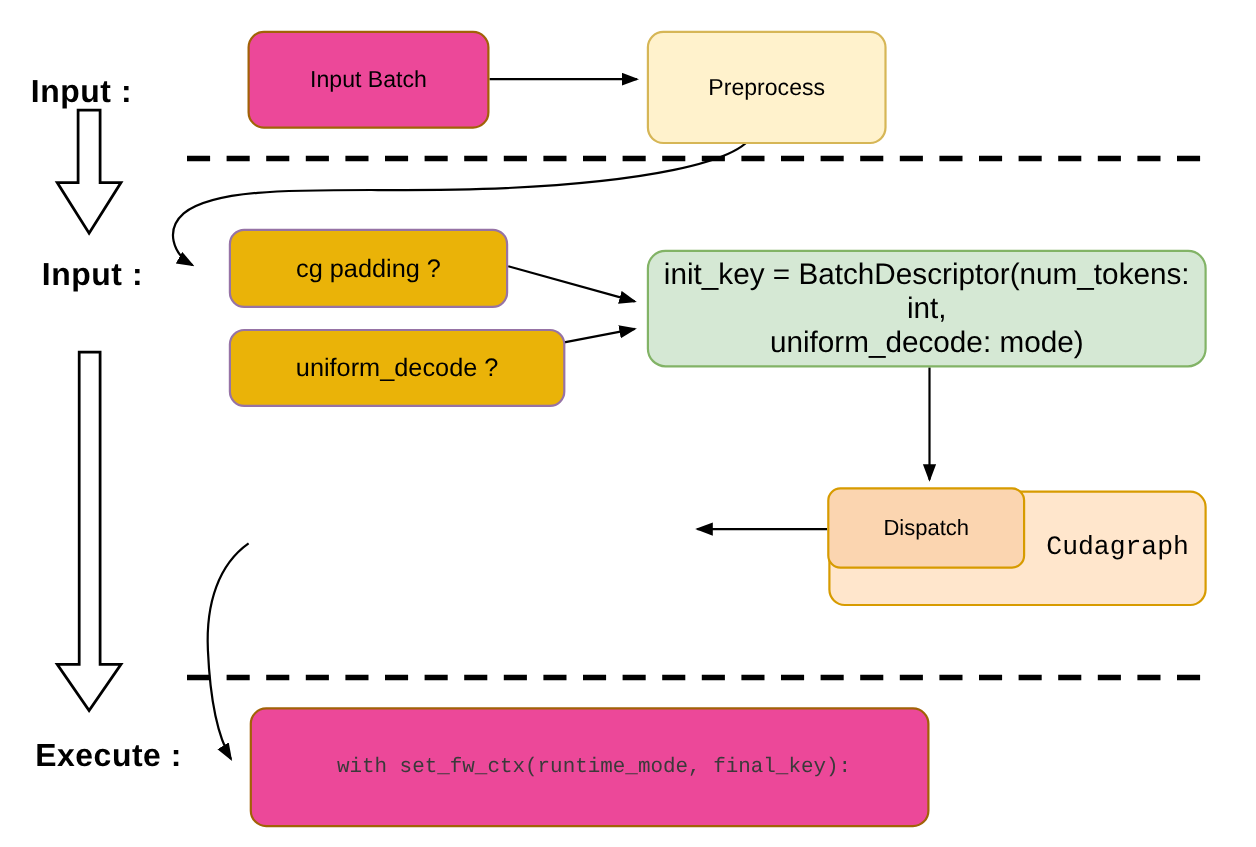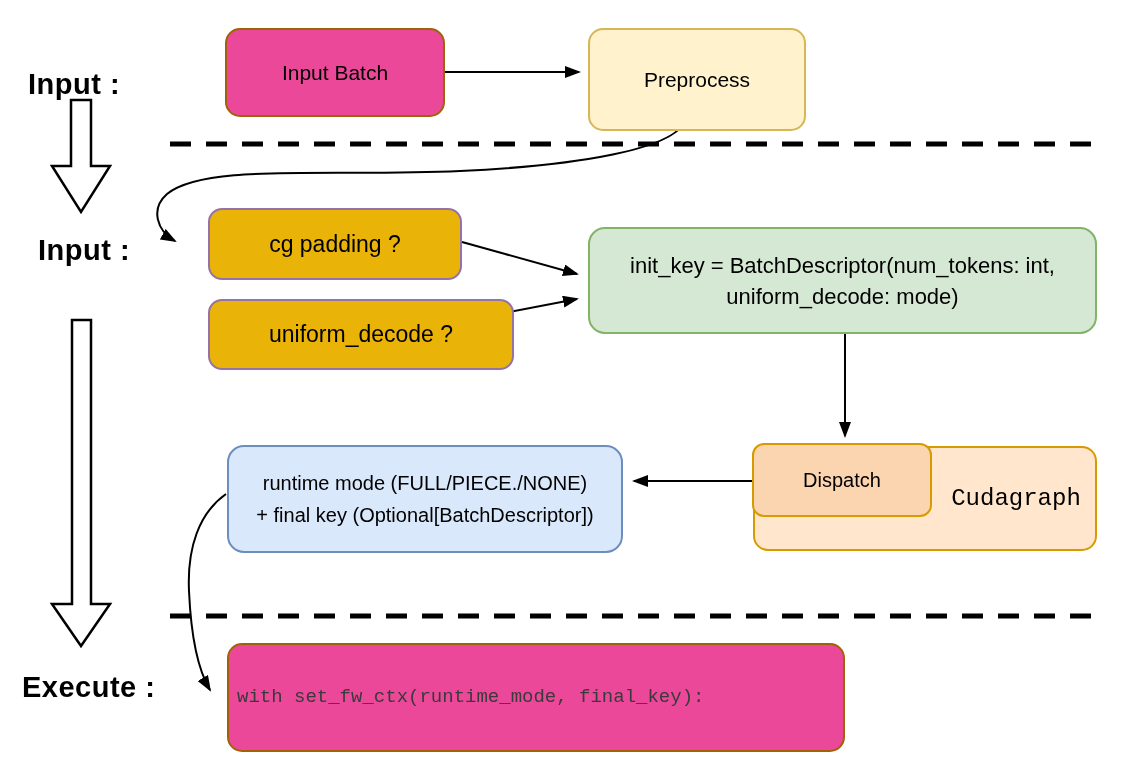--- a/index.html
+++ b/index.html
@@ -18,36 +18,36 @@
   .box-purple{background:#eab308;border:2px solid #9673a6;border-radius:14px;}
   .box-green {background:#d5e8d4;border:2px solid #82b366;border-radius:17px;}
   .box-blue  {background:#dae8fc;border:2px solid #6c8ebf;border-radius:17px;}
   .box-orange-outer{background:#ffe6cc;border:2px solid #d79b00;border-radius:15px;}
   .box-orange-inner{background:#fbd5b0;border:2px solid #d79b00;border-radius:12px;}
 
   .n-input-batch{left:225px;top:28px;width:220px;height:89px;font-size:21px;}
   .n-preprocess {left:588px;top:28px;width:218px;height:103px;font-size:21px;}
   .n-cg-padding {left:208px;top:208px;width:254px;height:72px;font-size:23px;}
   .n-uniform    {left:208px;top:299px;width:306px;height:71px;font-size:23px;}
-  .n-init-key   {left:588px;top:227px;width:509px;height:107px;font-size:22px;line-height:31px;}
+  .n-init-key   {left:588px;top:227px;width:509px;height:107px;font-size:27px;line-height:31px;}
   .n-runtime    {left:227px;top:445px;width:396px;height:108px;font-size:20px;line-height:32px;}
   .n-disp-outer {left:753px;top:446px;width:344px;height:105px;}
   .n-disp-inner {left:752px;top:443px;width:180px;height:74px;font-size:20px;z-index:3;}
   .disp-text{position:absolute;left:182px;top:0;right:0;height:100%;display:flex;flex-direction:row;
     align-items:center;justify-content:center;font-size:24px;line-height:33px;font-family:Liberation Mono, monospace;}
   .n-code{
     left:227px;top:643px;width:618px;height:109px;
     font-family:"Liberation Mono","DejaVu Sans Mono",monospace;
     font-size:19px;line-height:37px;color:#3a3a3a;
-    align-items:flex-start;justify-content:center;padding-left:8px;
+    align-items:center;justify-content:center;padding-left:8px;
   }
   .n-code div{white-space:pre;}
   .lbl-input  {left:28px;top:52px;margin-top:16px;}
   .lbl-plan   {left:38px;top:234px;}
-  .lbl-execute{left:22px;top:671px;text-align:center;}
+  .lbl-execute{left:32px;top:671px;text-align:center;}
   .node{z-index:2;}
 </style>
 </head>
 <body>
 
 <div class="canvas">
 
   <svg class="arrow-layer" viewBox="0 0 1142 770" xmlns="http://www.w3.org/2000/svg">
     <defs>
       <marker id="ah" markerWidth="8" markerHeight="8" refX="7" refY="3" orient="auto" markerUnits="strokeWidth">
@@ -89,24 +89,20 @@
 
   <div class="node box-purple n-uniform">
     <div>uniform_decode ?</div>
   </div>
 
   <div class="node box-green n-init-key">
     <div>init_key = BatchDescriptor(num_tokens: int,</div>
     <div>uniform_decode: mode)</div>
   </div>
 
-  <div class="node box-blue n-runtime">
-    <div>runtime mode (FULL/PIECE./NONE)</div>
-    <div>+ final key (Optional[BatchDescriptor])</div>
-  </div>
 
   <div class="node box-orange-outer n-disp-outer">
     <div class="disp-text">
       <div>Cudagraph</div>
     </div>
   </div>
 
   <div class="node box-orange-inner n-disp-inner">
     <div>Dispatch</div>
   </div>

